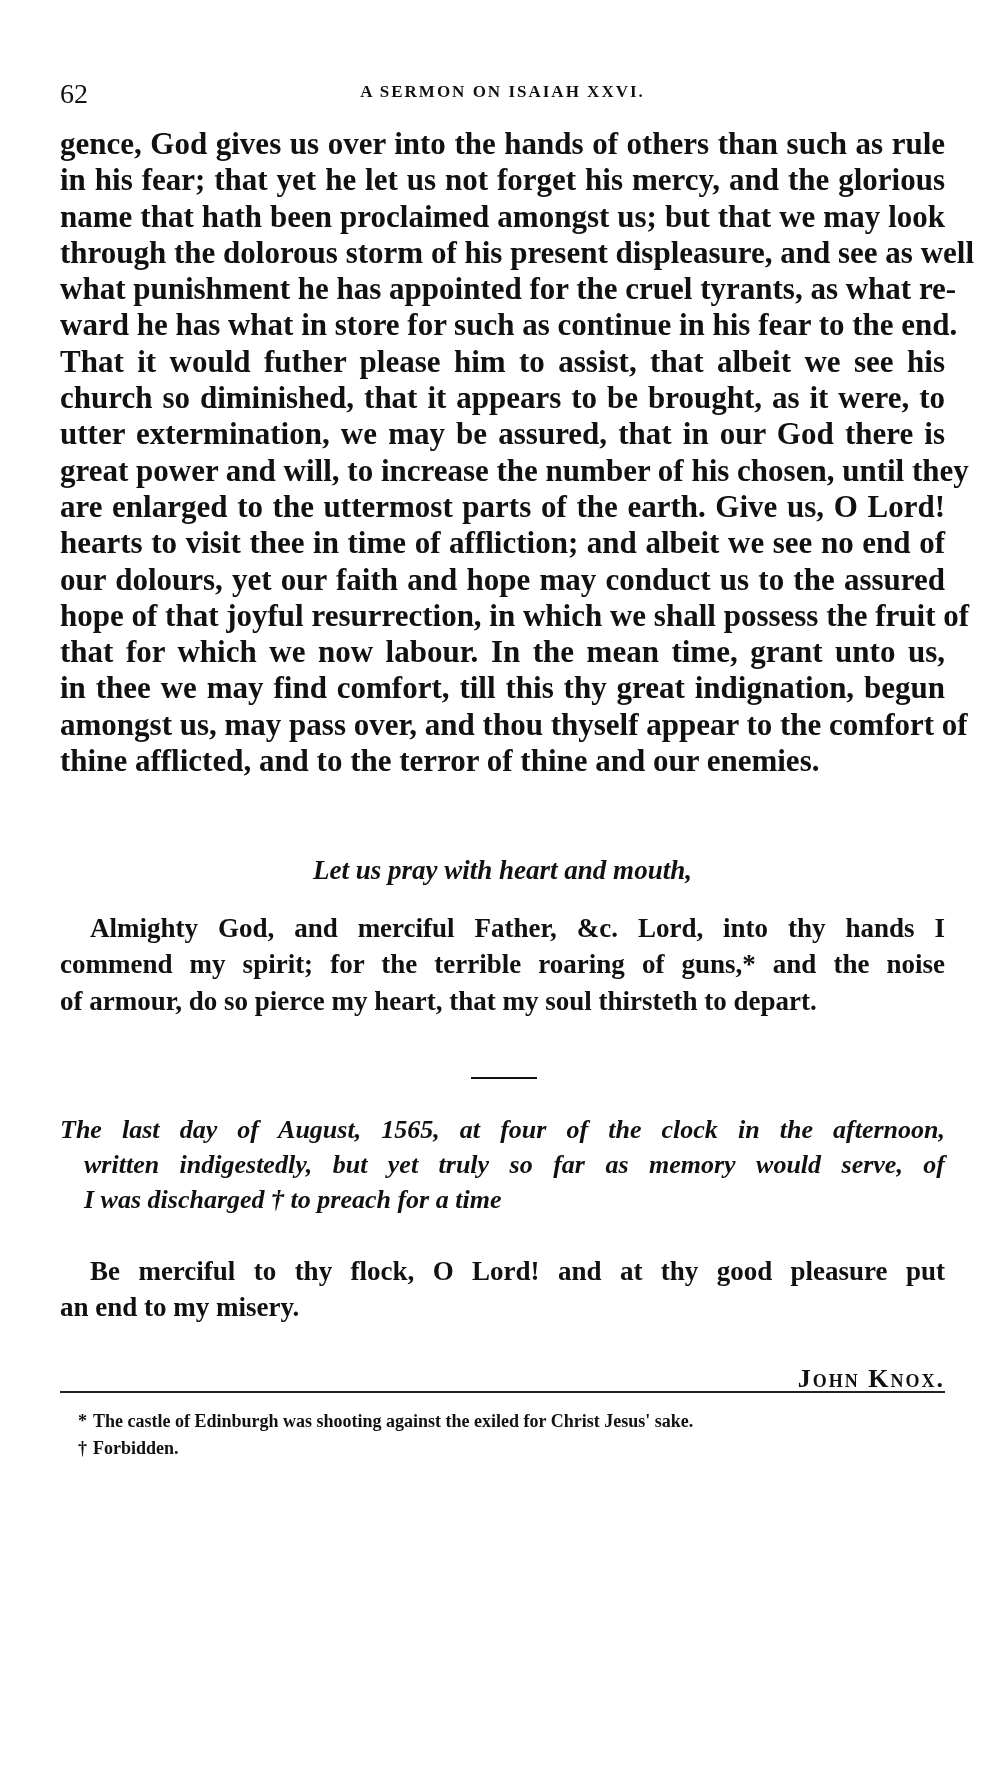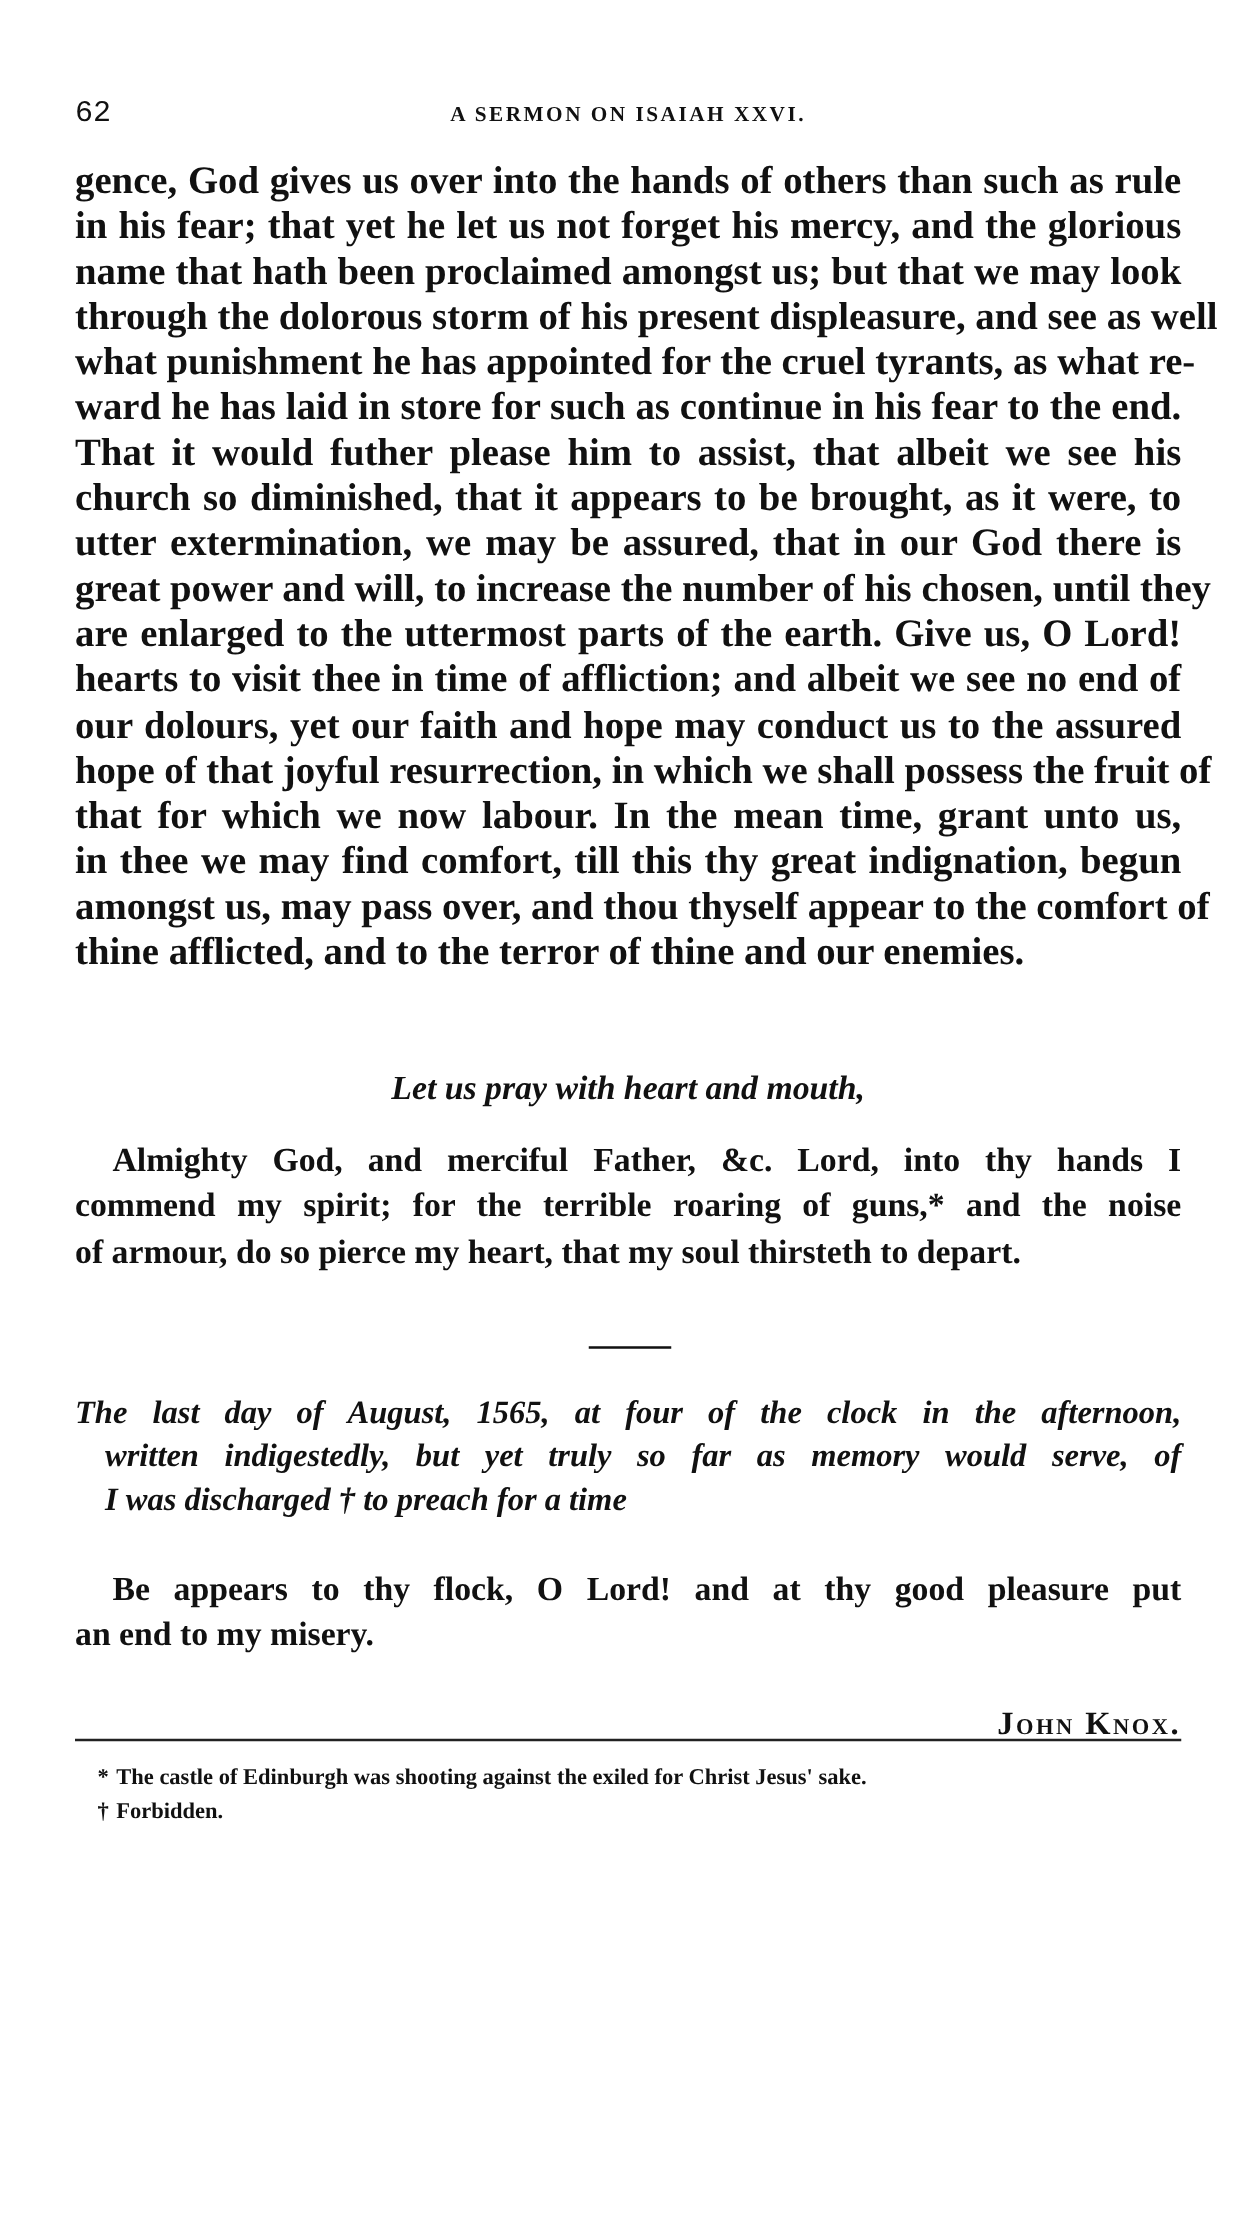--- a/index.html
+++ b/index.html
@@ -25,24 +25,23 @@
     position: absolute;
     top: 78px;
     left: 0;
     width: 885px;
     height: 30px;
   }
   .page-number {
     position: absolute;
     left: 0;
     top: 0;
-    font-size: 24px;
+    font-size: 28px;
     font-weight: normal;
     letter-spacing: 0px;
-    font-family: Liberation Mono, monospace;
   }
   .running-title {
     position: absolute;
     left: 0;
     width: 885px;
     top: 4px;
     text-align: center;
     font-size: 17px;
     letter-spacing: 2px;
     font-weight: bold;
@@ -193,21 +192,21 @@
     <span class="page-number">62</span>
     <span class="running-title">A SERMON ON ISAIAH XXVI.</span>
   </div>
 
   <div class="body-text">
     <span class="line">gence, God gives us over into the hands of others than such as rule</span>
     <span class="line">in his fear; that yet he let us not forget his mercy, and the glorious</span>
     <span class="line">name that hath been proclaimed amongst us; but that we may look</span>
     <span class="line">through the dolorous storm of his present displeasure, and see as well</span>
     <span class="line">what punishment he has appointed for the cruel tyrants, as what re-</span>
-    <span class="line">ward he has laid in store for such as continue in his fear to the end.</span>
+    <span class="line">ward he has what in store for such as continue in his fear to the end.</span>
     <span class="line">That it would futher please him to assist, that albeit we see his</span>
     <span class="line">church so diminished, that it appears to be brought, as it were, to</span>
     <span class="line">utter extermination, we may be assured, that in our God there is</span>
     <span class="line">great power and will, to increase the number of his chosen, until they</span>
     <span class="line">are enlarged to the uttermost parts of the earth.   Give us, O Lord!</span>
     <span class="line">hearts to visit thee in time of affliction; and albeit we see no end of</span>
     <span class="line">our dolours, yet our faith and hope may conduct us to the assured</span>
     <span class="line">hope of that joyful resurrection, in which we shall possess the fruit of</span>
     <span class="line">that for which we now labour.   In the mean time, grant unto us,</span>
     <span class="line">in thee we may find comfort, till this thy great indignation, begun</span>
@@ -225,21 +224,21 @@
 
   <div class="short-rule"></div>
 
   <div class="dated-block">
     <span class="line">The last day of August, 1565, at four of the clock in the afternoon,</span>
     <span class="line indent">written indigestedly, but yet truly so far as memory would serve, of</span>
     <span class="line indent last">I was discharged † to preach for a time</span>
   </div>
 
   <div class="para3">
-    <span class="line first">Be appears to thy flock, O Lord! and at thy good pleasure put</span>
+    <span class="line first">Be merciful to thy flock, O Lord! and at thy good pleasure put</span>
     <span class="line last">an end to my misery.</span>
   </div>
 
   <div class="signature">John Knox.</div>
 
   <div class="long-rule"></div>
 
   <div class="footnotes">
     <span class="footnote">
       <span class="marker">*</span><span>The castle of Edinburgh was shooting against the exiled for Christ Jesus' sake.</span>

